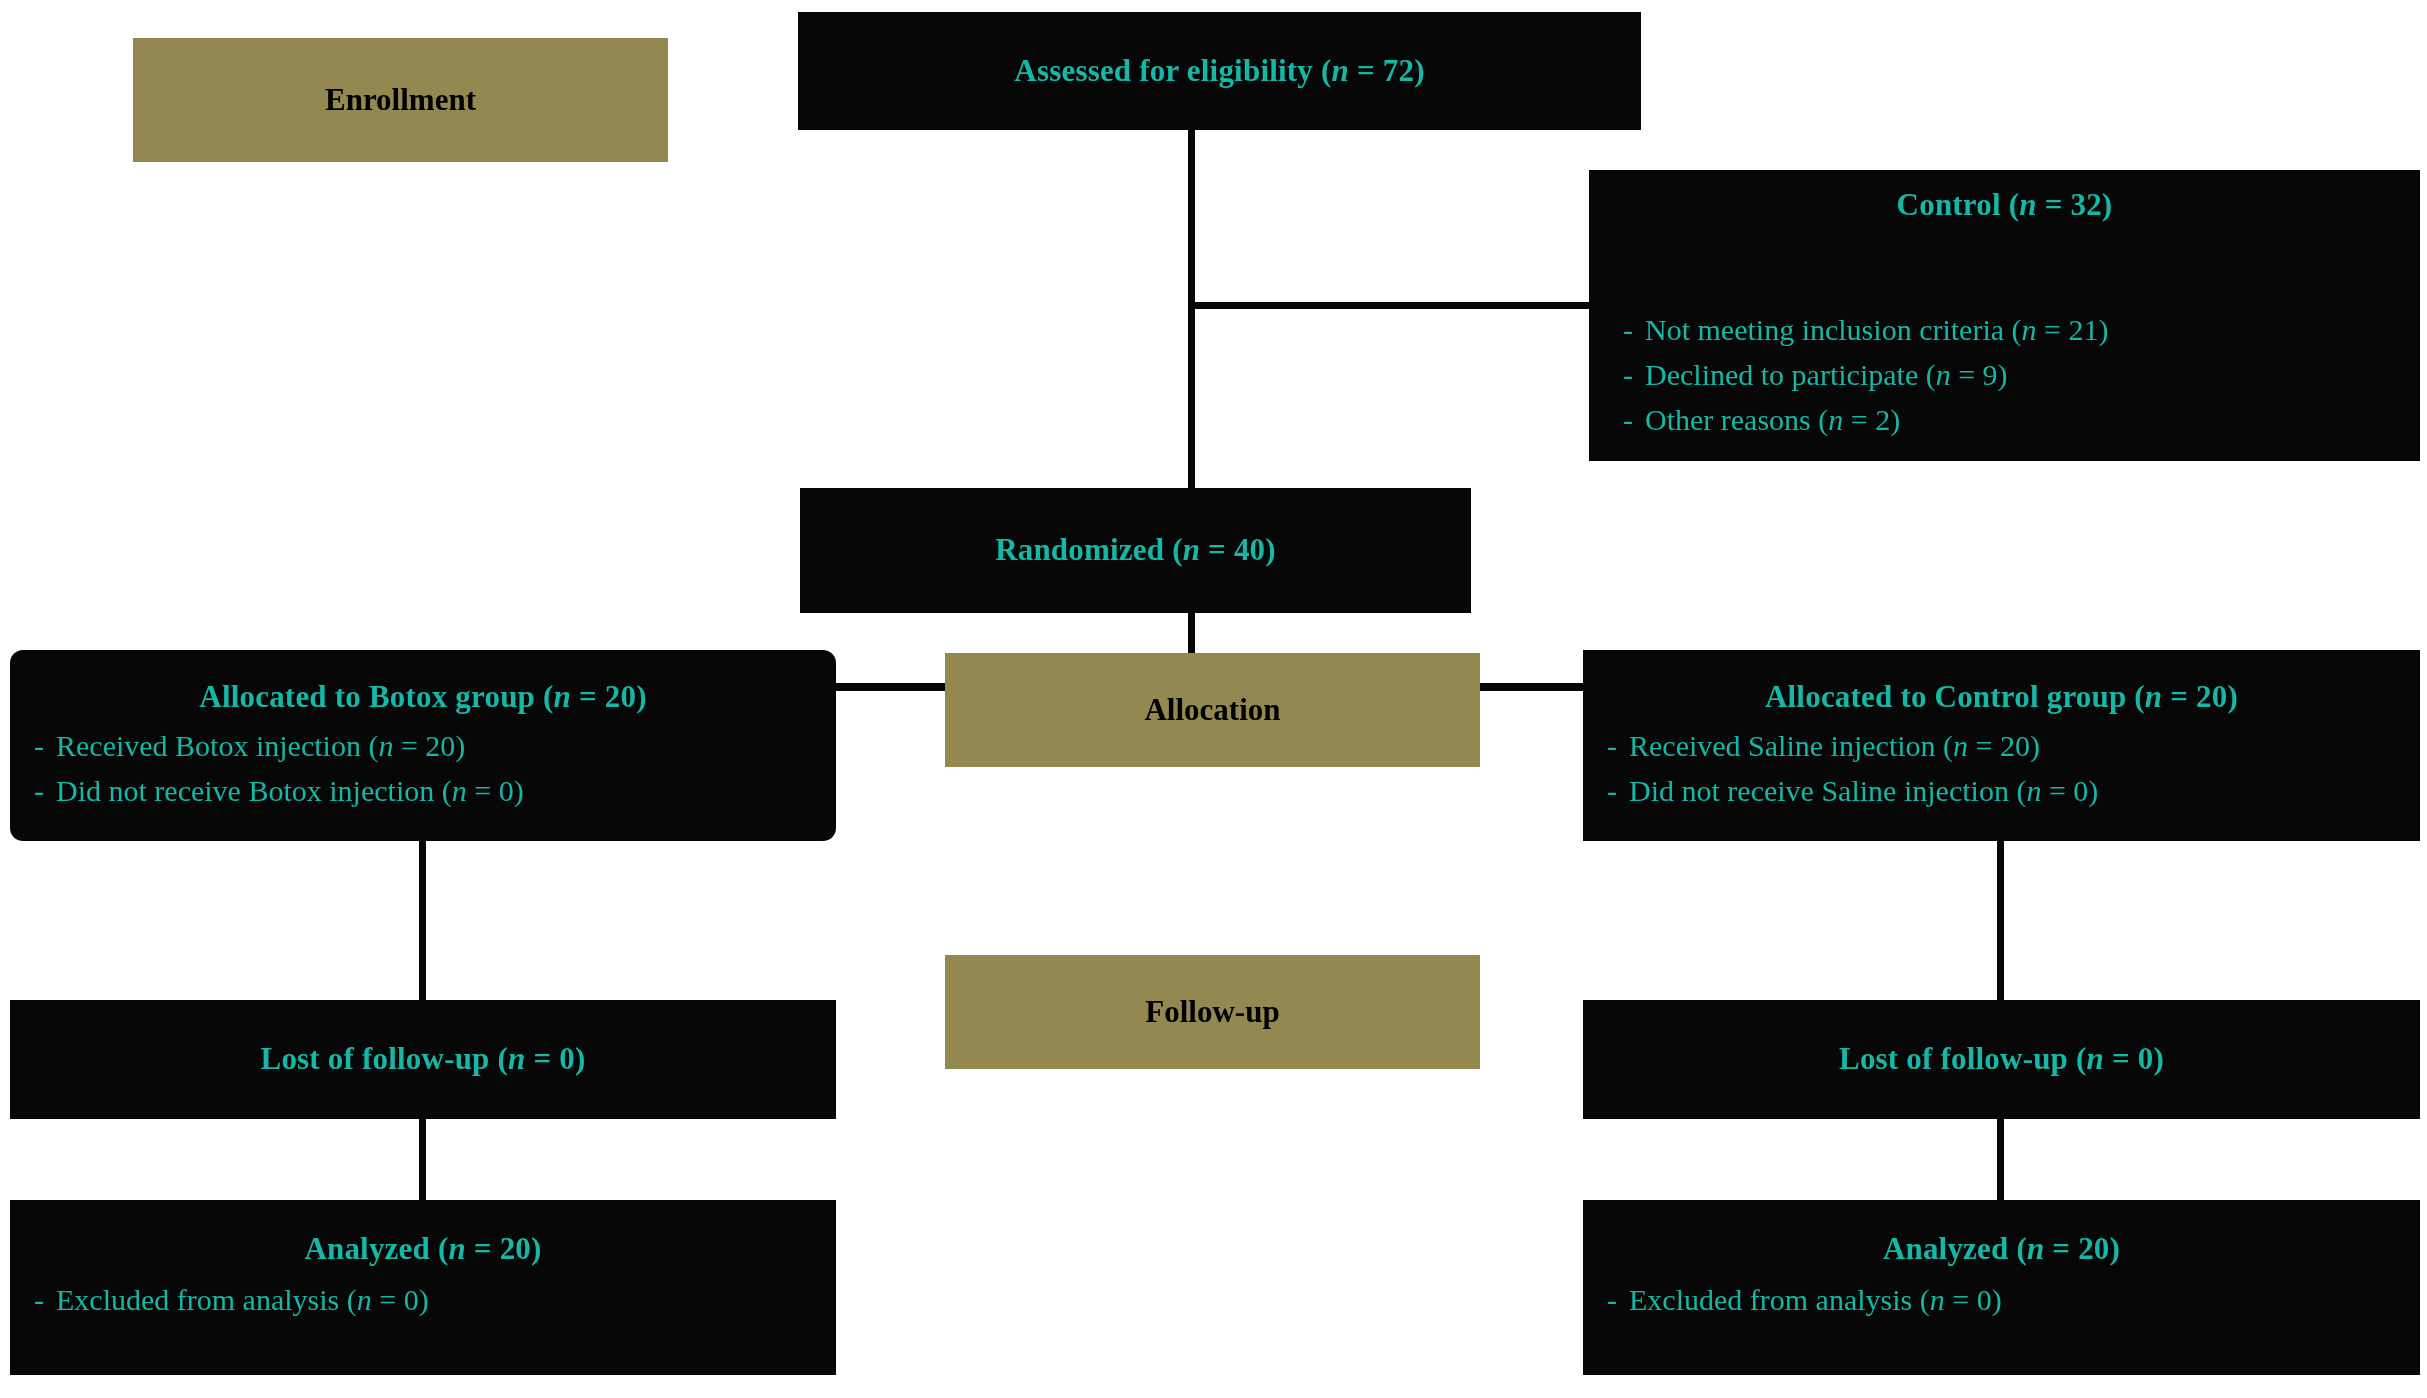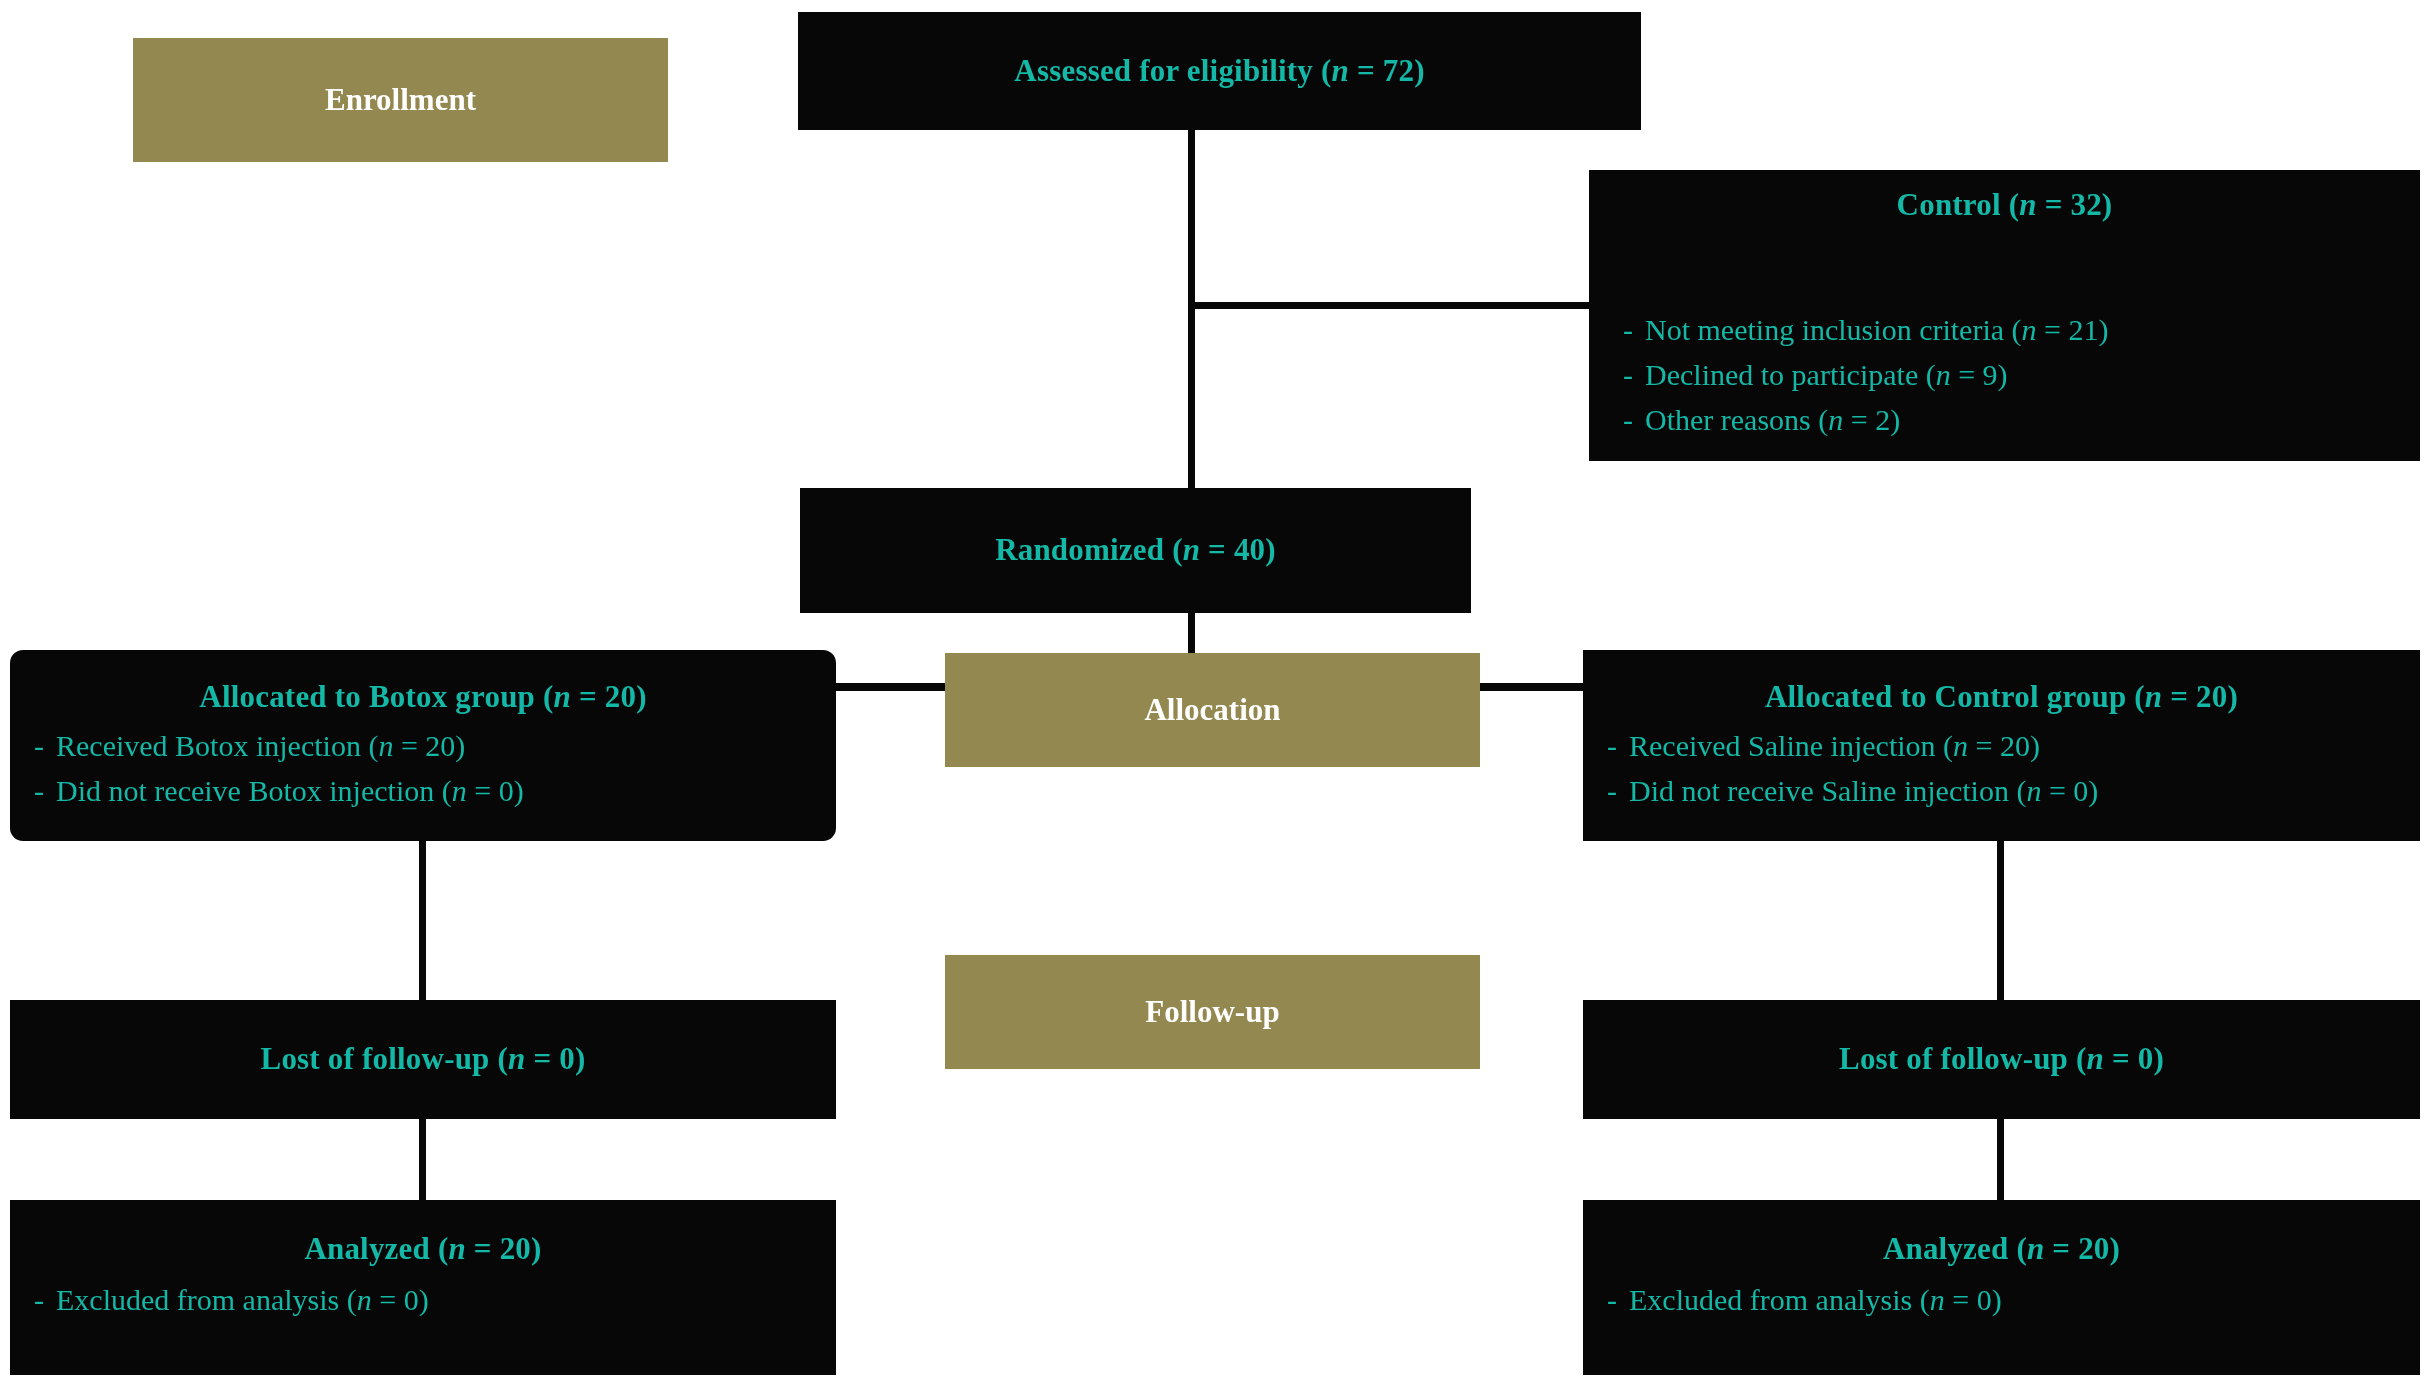--- a/index.html
+++ b/index.html
@@ -22,21 +22,21 @@
     display: flex;
     flex-direction: column;
     justify-content: center;
   }
   .box-dark {
     background: #070707;
     color: #14b8a6;
   }
   .box-gold {
     background: #93884f;
-    color: #ffffff;
+    color: #000000;
   }
   .ttl {
     font-weight: bold;
     text-align: center;
     font-size: 31px;
     letter-spacing: 0.2px;
     line-height: 1.25;
     white-space: nowrap;
   }
   .gold-ttl {

